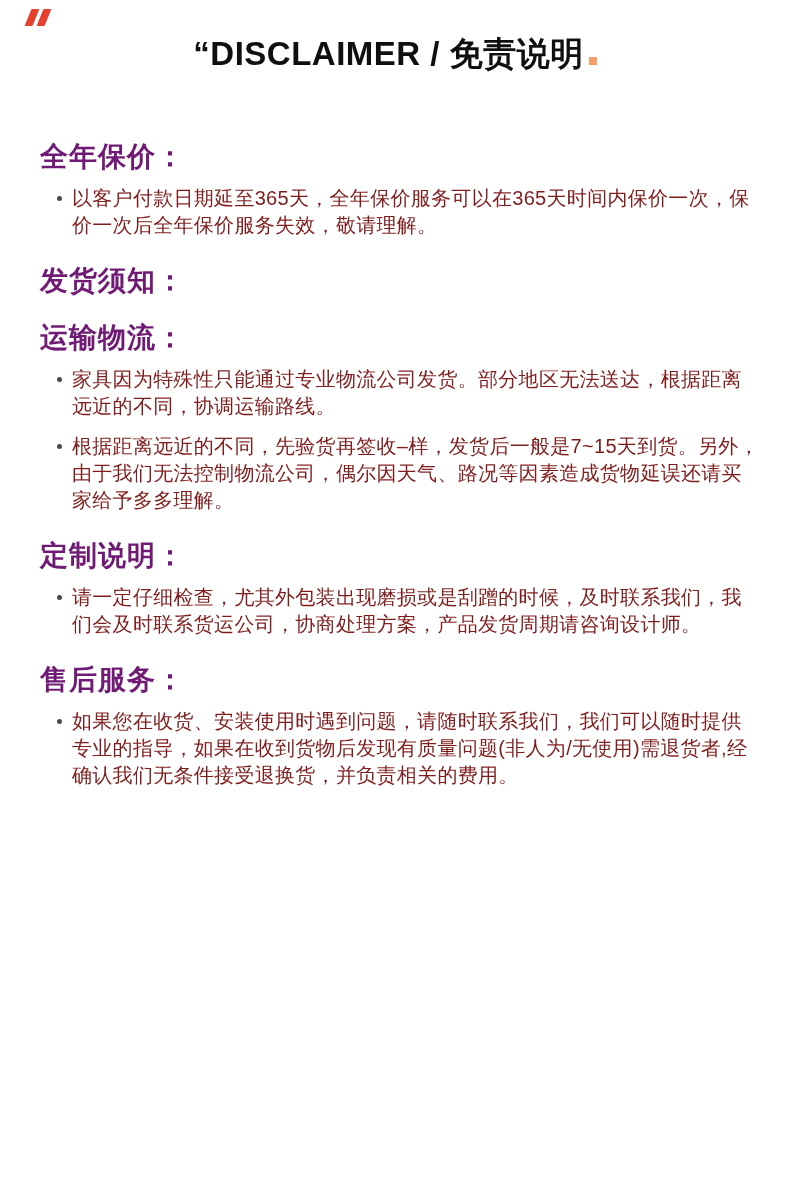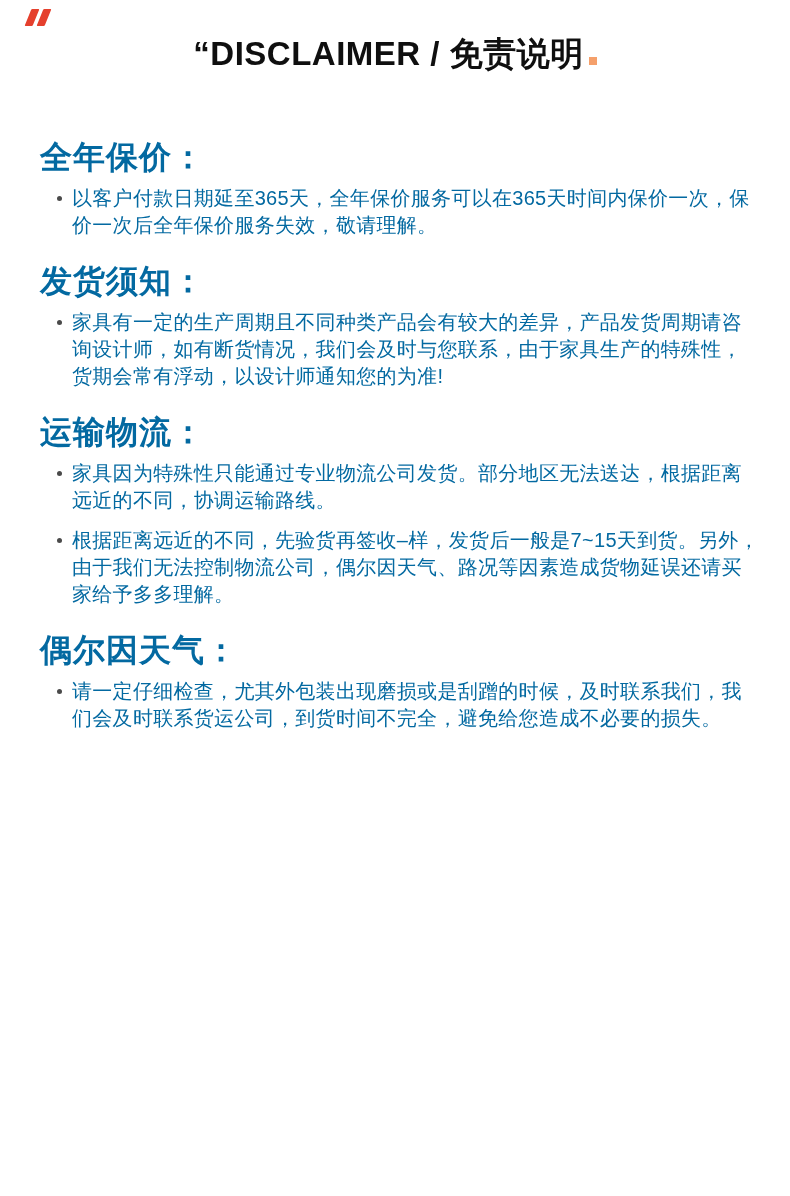--- a/index.html
+++ b/index.html
@@ -25,27 +25,27 @@
   }
   .title-dot{
     display:inline-block;width:8px;height:8px;margin-left:5px;
     background:#F5A06B;vertical-align:baseline;
   }
 
   .content{padding:0 28px 0 40px;}
   .section{margin-top:27px;}
   .section.first{margin-top:60px;}
   .sec-heading{
-    margin:0;font-size:32px;line-height:30px;font-weight:800;color:#0369a1;
+    margin:0;font-size:28px;line-height:30px;font-weight:800;color:#701a75;
     letter-spacing:1px;
   }
   .bullets{margin-top:9px;}
   .bullet{
     display:flex;align-items:flex-start;margin-top:13px;
-    font-size:20px;line-height:27px;color:#0369a1;letter-spacing:.3px;
+    font-size:20px;line-height:27px;color:#7f1d1d;letter-spacing:.3px;
   }
   .bullet .dot{
     flex:none;width:5px;height:5px;border-radius:50%;background:#4a4a4a;
     margin:11px 10px 0 17px;
   }
   .bullet .btext{flex:1 1 auto;}
 </style>
 </head>
 <body>
 
@@ -63,42 +63,45 @@
       <h2 class="sec-heading">全年保价：</h2>
       <div class="bullets">
         <div class="bullet">
           <span class="dot"></span>
           <span class="btext">以客户付款日期延至365天，全年保价服务可以在365天时间内保价一次，保价一次后全年保价服务失效，敬请理解。</span>
         </div>
       </div>
     </section>
     <section class="section">
       <h2 class="sec-heading">发货须知：</h2>
-      <div class="bullets">
-        <div class="bullet">
-          <span class="dot"></span>
-          <span class="btext">家具有一定的生产周期且不同种类产品会有较大的差异，产品发货周期请咨询设计师，如有断货情况，我们会及时与您联系，由于家具生产的特殊性，货期会常有浮动，以设计师通知您的为准!</span>
-        </div>
-      </div>
     </section>
     <section class="section">
       <h2 class="sec-heading">运输物流：</h2>
       <div class="bullets">
         <div class="bullet">
           <span class="dot"></span>
           <span class="btext">家具因为特殊性只能通过专业物流公司发货。部分地区无法送达，根据距离远近的不同，协调运输路线。</span>
         </div>
         <div class="bullet">
           <span class="dot"></span>
           <span class="btext">根据距离远近的不同，先验货再签收–样，发货后一般是7~15天到货。另外，由于我们无法控制物流公司，偶尔因天气、路况等因素造成货物延误还请买家给予多多理解。</span>
         </div>
       </div>
     </section>
     <section class="section">
-      <h2 class="sec-heading">偶尔因天气：</h2>
+      <h2 class="sec-heading">定制说明：</h2>
       <div class="bullets">
         <div class="bullet">
           <span class="dot"></span>
-          <span class="btext">请一定仔细检查，尤其外包装出现磨损或是刮蹭的时候，及时联系我们，我们会及时联系货运公司，到货时间不完全，避免给您造成不必要的损失。</span>
+          <span class="btext">请一定仔细检查，尤其外包装出现磨损或是刮蹭的时候，及时联系我们，我们会及时联系货运公司，协商处理方案，产品发货周期请咨询设计师。</span>
+        </div>
+      </div>
+    </section>
+    <section class="section">
+      <h2 class="sec-heading">售后服务：</h2>
+      <div class="bullets">
+        <div class="bullet">
+          <span class="dot"></span>
+          <span class="btext">如果您在收货、安装使用时遇到问题，请随时联系我们，我们可以随时提供专业的指导，如果在收到货物后发现有质量问题(非人为/无使用)需退货者,经确认我们无条件接受退换货，并负责相关的费用。</span>
         </div>
       </div>
     </section>
   </div>
 
 </body></html>

